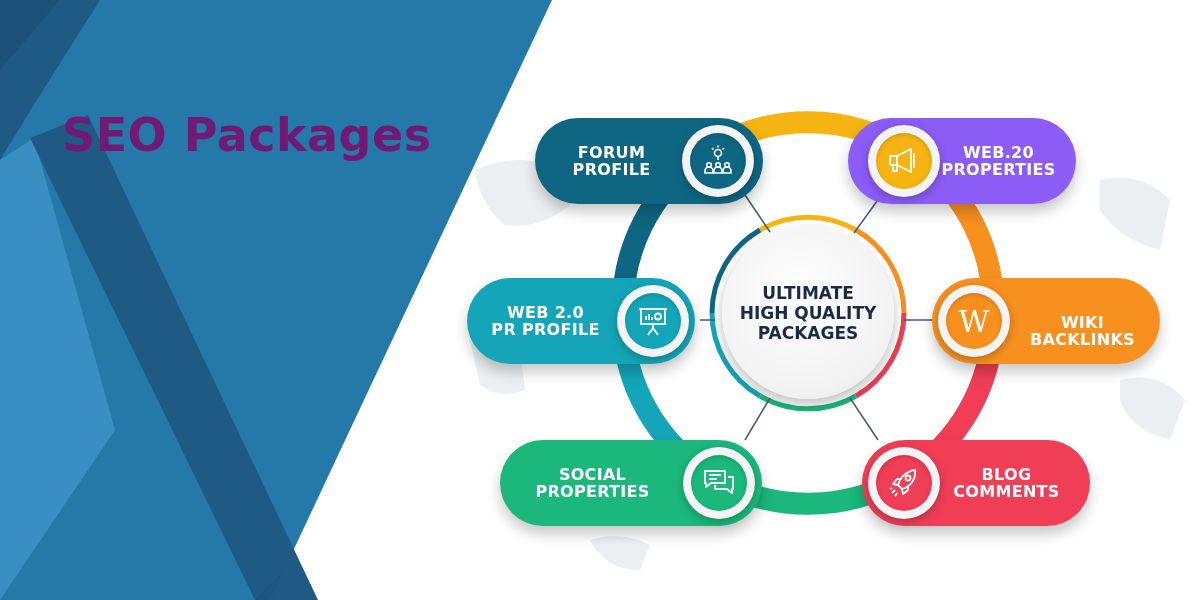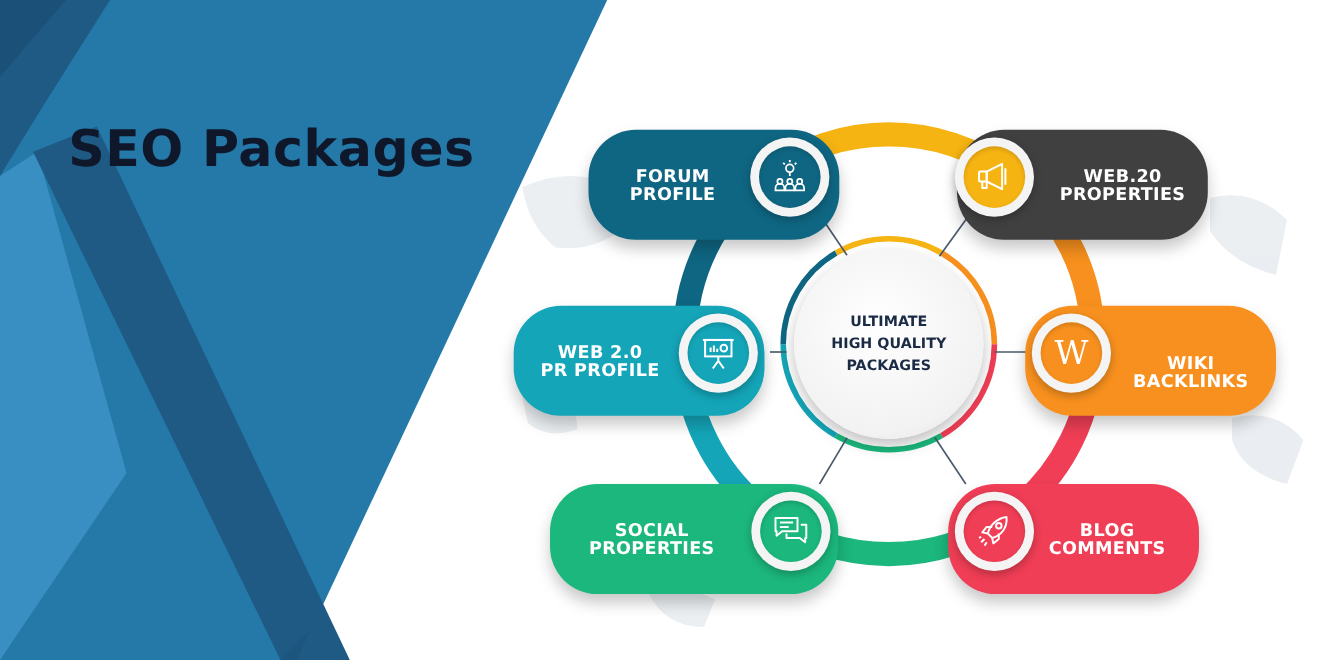--- a/index.html
+++ b/index.html
@@ -1,26 +1,26 @@
 <!DOCTYPE html>
 <html><head>
 <meta charset="utf-8">
 <style>
   html,body{margin:0;padding:0;}
   body{width:1200px;height:600px;overflow:hidden;position:relative;background:#ffffff;font-family:"DejaVu Sans","Liberation Sans",sans-serif;}
   .bg{position:absolute;left:0;top:0;width:1200px;height:600px;}
-  .title{position:absolute;left:62px;top:108px;font-size:46px;font-weight:bold;letter-spacing:0.5px;color:#0f172a;font-family:"DejaVu Sans",sans-serif;}
+  .title{position:absolute;left:62px;top:108px;font-size:46px;font-weight:bold;letter-spacing:0.5px;color:#701a75;font-family:"DejaVu Sans",sans-serif;}
   .diagram{position:absolute;left:0;top:0;width:1200px;height:600px;}
-  .pill{position:absolute;height:100px;border-radius:43px;box-shadow:0 8px 14px rgba(0,0,0,0.22);display:flex;align-items:center;}
+  .pill{position:absolute;height:86px;border-radius:43px;box-shadow:0 8px 14px rgba(0,0,0,0.22);display:flex;align-items:center;}
   .pill .label{color:#fff;font-weight:bold;font-size:16px;line-height:17px;text-align:center;letter-spacing:0.3px;font-family:"DejaVu Sans",sans-serif;flex:1;}
   .pill .label span{display:block;}
   .badge{position:absolute;width:72px;height:72px;border-radius:50%;background:#f4f4f4;box-shadow:0 3px 8px rgba(0,0,0,0.25);display:flex;align-items:center;justify-content:center;}
   .badge .inner{width:56px;height:56px;border-radius:50%;display:flex;align-items:center;justify-content:center;box-shadow:inset 0 2px 4px rgba(0,0,0,0.15);}
   .center{position:absolute;left:722px;top:227px;width:172px;height:172px;border-radius:50%;background:radial-gradient(circle at 45% 40%,#ffffff 0%,#f2f2f2 70%,#dedede 100%);box-shadow:0 6px 14px rgba(0,0,0,0.25);display:flex;flex-direction:column;align-items:center;justify-content:center;text-align:center;}
-  .center .l1,.center .l2,.center .l4{color:#1b2b45;font-weight:bold;font-size:13px;line-height:20px;font-family:"DejaVu Sans",sans-serif;}
+  .center .l1,.center .l2,.center .l4{color:#1b2b45;font-weight:bold;font-size:17px;line-height:20px;font-family:"DejaVu Sans",sans-serif;}
   .center .l3{color:#f6b418;font-weight:bold;font-size:38px;line-height:40px;font-family:"DejaVu Sans",sans-serif;}
 </style>
 </head>
 <body>
 
 <svg class="bg" viewBox="0 0 1200 600" xmlns="http://www.w3.org/2000/svg">
 
   <polygon points="0,0 552,0 270,600 0,600" fill="#2479a8"></polygon>
 
   <polygon points="0,0 100,0 40,95 0,160" fill="#1f5a85"></polygon>
@@ -100,21 +100,21 @@
           <path d="M4,29 v-2 a4,4 0 0 1 8,0 v2z"></path>
         <circle cx="17" cy="21" r="2.3"></circle>
           <path d="M13,29 v-2 a4,4 0 0 1 8,0 v2z"></path>
         <circle cx="26" cy="21" r="2.3"></circle>
           <path d="M22,29 v-2 a4,4 0 0 1 8,0 v2z"></path>
       </g>
     </svg>
   </div>
 </div>
 
-<div class="pill" style="left:870px;top:118px;width:228px;background:#404040;">
+<div class="pill" style="left:848px;top:118px;width:228px;background:#8b5cf6;">
   <div class="label" style="padding-left:85px;padding-right:12px;">
     <span>WEB.20</span>
       <span>PROPERTIES</span>
   </div>
 </div>
 <div class="badge" style="left:868px;top:125px;">
   <div class="inner" style="background:#f6b412;">
     <svg width="34" height="34" viewBox="0 0 34 34">
       <g fill="none" stroke="#fff" stroke-width="1.8" stroke-linejoin="round">
         <rect x="3" y="12" width="7" height="9" rx="1"></rect>

